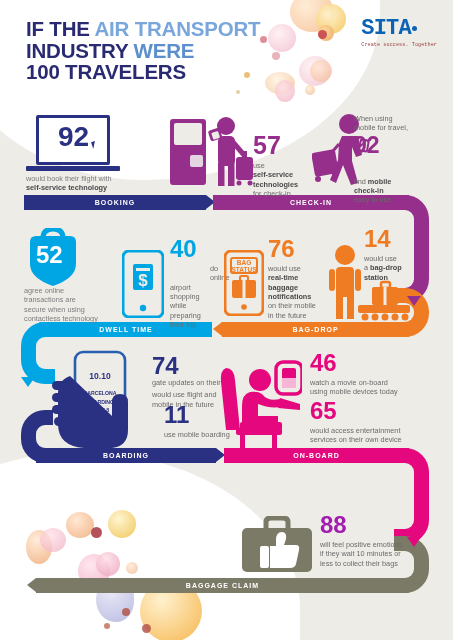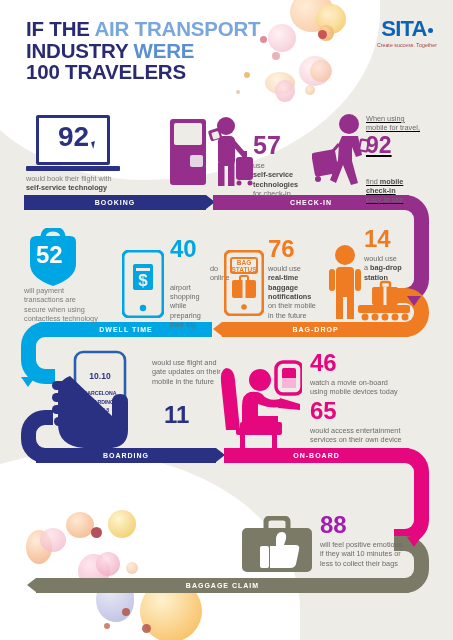--- a/index.html
+++ b/index.html
@@ -38,21 +38,21 @@
   
   .header { position: absolute; left: 26px; top: 18px; z-index: 6; }
   .headline {
     font-weight: bold; font-size: 20.5px; line-height: 21.5px;
     letter-spacing: -0.2px;
   }
   .hl-dark { color: #2a2a72; }
   .hl-light { color: #79a7dd; }
   .hl-mid { color: #5b8fce; }
 
-  .logo { position: absolute; right: 16px; top: 18px; z-index: 6; text-align: center; }
+  .logo { position: absolute; right: 16px; top: 18px; z-index: 6; text-align: left; font-family: Liberation Mono, monospace; }
   .logo-word {
     color: #0b63b5; font-weight: bold; font-size: 22px;
     letter-spacing: -0.8px; line-height: 22px;
   }
   .logo-dot {
     display:inline-block; width:5px; height:5px; background:#0b63b5;
     border-radius:50%; margin-left:1px; vertical-align: 3px;
   }
   .logo-tag { color:#9a3b3b; font-size:5.1px; margin-top:2px; letter-spacing:0.1px; }
   .bar {
@@ -202,21 +202,21 @@
   <svg width="70" height="76" style="position:absolute;left:312px;top:113px;z-index:5;">
     <circle cx="37" cy="11" r="10" fill="#962e8b"></circle>
     <path d="M30 23 L46 23 L50 42 L44 44 L40 34 L40 48 L46 70 L39 72 L31 52 L24 70 L18 67 L26 47 L27 30 Z" fill="#962e8b"></path>
     <rect x="47" y="26" width="10" height="13" rx="2" fill="#962e8b" transform="rotate(10 52 32)"></rect>
     <rect x="49" y="28" width="6" height="9" rx="1" fill="#eeece7" transform="rotate(10 52 32)"></rect>
     <rect x="1" y="38" width="24" height="24" rx="3" fill="#962e8b" transform="rotate(-10 13 50)"></rect>
     <path d="M21 38 L27 31" stroke="#962e8b" stroke-width="3" fill="none"></path>
     <circle cx="6" cy="66" r="3" fill="#962e8b"></circle>
     <circle cx="23" cy="62" r="3" fill="#962e8b"></circle>
   </svg>
-  <div class="stat" style="left:366px;top:114px;width:82px;text-decoration:underline;">
+  <div class="stat" style="left:354px;top:114px;width:82px;">
     <div class="cap dk">When using</div>
     <div class="cap dk">mobile for travel,</div>
     <div class="num" style="font-size:23px;color:#962e8b;margin-top:2px;">92</div>
     <div class="cap dk" style="margin-top:20px;"><span>find </span><b>mobile</b></div>
     <div class="cap"><b>check-in</b></div>
     <div class="cap dk">easy to use</div>
   </div>
 
   <div class="bar" style="left:24px;top:195px;width:182px;background:#2a3182;">
     <span>BOOKING</span>
@@ -230,21 +230,21 @@
   <div class="tip-down" style="left:407px;top:296px;border-top:10px solid #962e8b;"></div>
 
   <svg width="54" height="60" style="position:absolute;left:26px;top:228px;z-index:5;">
     <path d="M4 14 Q4 8 10 8 L44 8 Q50 8 50 14 L50 36 Q50 50 27 58 Q4 50 4 36 Z" fill="#00a5e3"></path>
     <path d="M17 10 Q17 1 27 1 Q37 1 37 10" stroke="#00a5e3" stroke-width="5" fill="none"></path>
   </svg>
   <div class="stat" style="left:36px;top:244px;">
     <div class="num" style="font-size:24px;color:#ffffff;">52</div>
   </div>
   <div class="stat" style="left:24px;top:286px;width:108px;">
-    <div class="cap">will payment</div>
+    <div class="cap">agree online</div>
     <div class="cap">transactions are</div>
     <div class="cap">secure when using</div>
     <div class="cap">contactless technology</div>
   </div>
 
   <svg width="42" height="68" style="position:absolute;left:122px;top:250px;z-index:5;">
     <rect x="1" y="1" width="40" height="66" rx="6" fill="none" stroke="#00a5e3" stroke-width="3"></rect>
     <rect x="11" y="14" width="20" height="26" rx="2" fill="#00a5e3"></rect>
     <rect x="14" y="18" width="14" height="3" fill="#eeece7"></rect>
     <text x="21" y="36" font-size="17" font-weight="bold" fill="#eeece7" text-anchor="middle" font-family="Liberation Sans, sans-serif">$</text>
@@ -325,26 +325,28 @@
     <text x="52" y="45" font-size="5.2" font-weight="bold" fill="#2a3182" text-anchor="middle" font-family="Liberation Sans, sans-serif">BARCELONA</text>
     <text x="52" y="53.5" font-size="5.2" font-weight="bold" fill="#2a3182" text-anchor="middle" font-family="Liberation Sans, sans-serif">BOARDING</text>
     <text x="52" y="62" font-size="5.2" font-weight="bold" fill="#2a3182" text-anchor="middle" font-family="Liberation Sans, sans-serif">GATE 8</text>
     <path d="M22 26 Q10 30 10 44 L10 74 Q10 96 36 98 L64 98 Q80 96 80 80 L80 52 Q80 44 72 44 Q64 44 64 52 L64 66" fill="#2a3182"></path>
     <rect x="4" y="31" width="22" height="9" rx="4.5" fill="#2a3182"></rect>
     <rect x="4" y="43" width="22" height="9" rx="4.5" fill="#2a3182"></rect>
     <rect x="4" y="55" width="22" height="9" rx="4.5" fill="#2a3182"></rect>
     <rect x="6" y="67" width="20" height="9" rx="4.5" fill="#2a3182"></rect>
   </svg>
   <div class="stat" style="left:152px;top:355px;width:135px;">
+    <div class="num" style="font-size:24px;color:#2a3182;">74</div>
+    <div class="cap dk">gate updates on their</div>
     <div class="cap dk" style="margin-top:3px;">would use flight and</div>
-    <div class="cap dk">gate updates on their</div>
     <div class="cap dk">mobile in the future</div>
   </div>
   <div class="stat" style="left:164px;top:404px;width:135px;">
     <div class="num" style="font-size:24px;color:#2a3182;">11</div>
+    <div class="cap dk" style="margin-top:3px;">use mobile boarding</div>
   </div>
 
   <svg width="84" height="96" style="position:absolute;left:218px;top:358px;z-index:5;">
     <path d="M8 10 Q2 12 3 24 L8 72 L22 72 L17 22 Q16 10 8 10 Z" fill="#e5077e"></path>
     <circle cx="42" cy="22" r="11" fill="#e5077e"></circle>
     <path d="M32 34 Q24 36 24 48 L24 66 L60 66 L60 58 L40 58 L40 46 Q56 52 64 48 L62 41 Q50 44 44 36 Q40 33 32 34 Z" fill="#e5077e"></path>
     <rect x="22" y="64" width="42" height="8" rx="2" fill="#e5077e"></rect>
     <path d="M62 40 L82 46 L82 52 L60 50 Z" fill="#e5077e"></path>
     <rect x="18" y="70" width="46" height="7" rx="2" fill="#e5077e"></rect>
     <rect x="22" y="76" width="5" height="18" fill="#e5077e"></rect>

